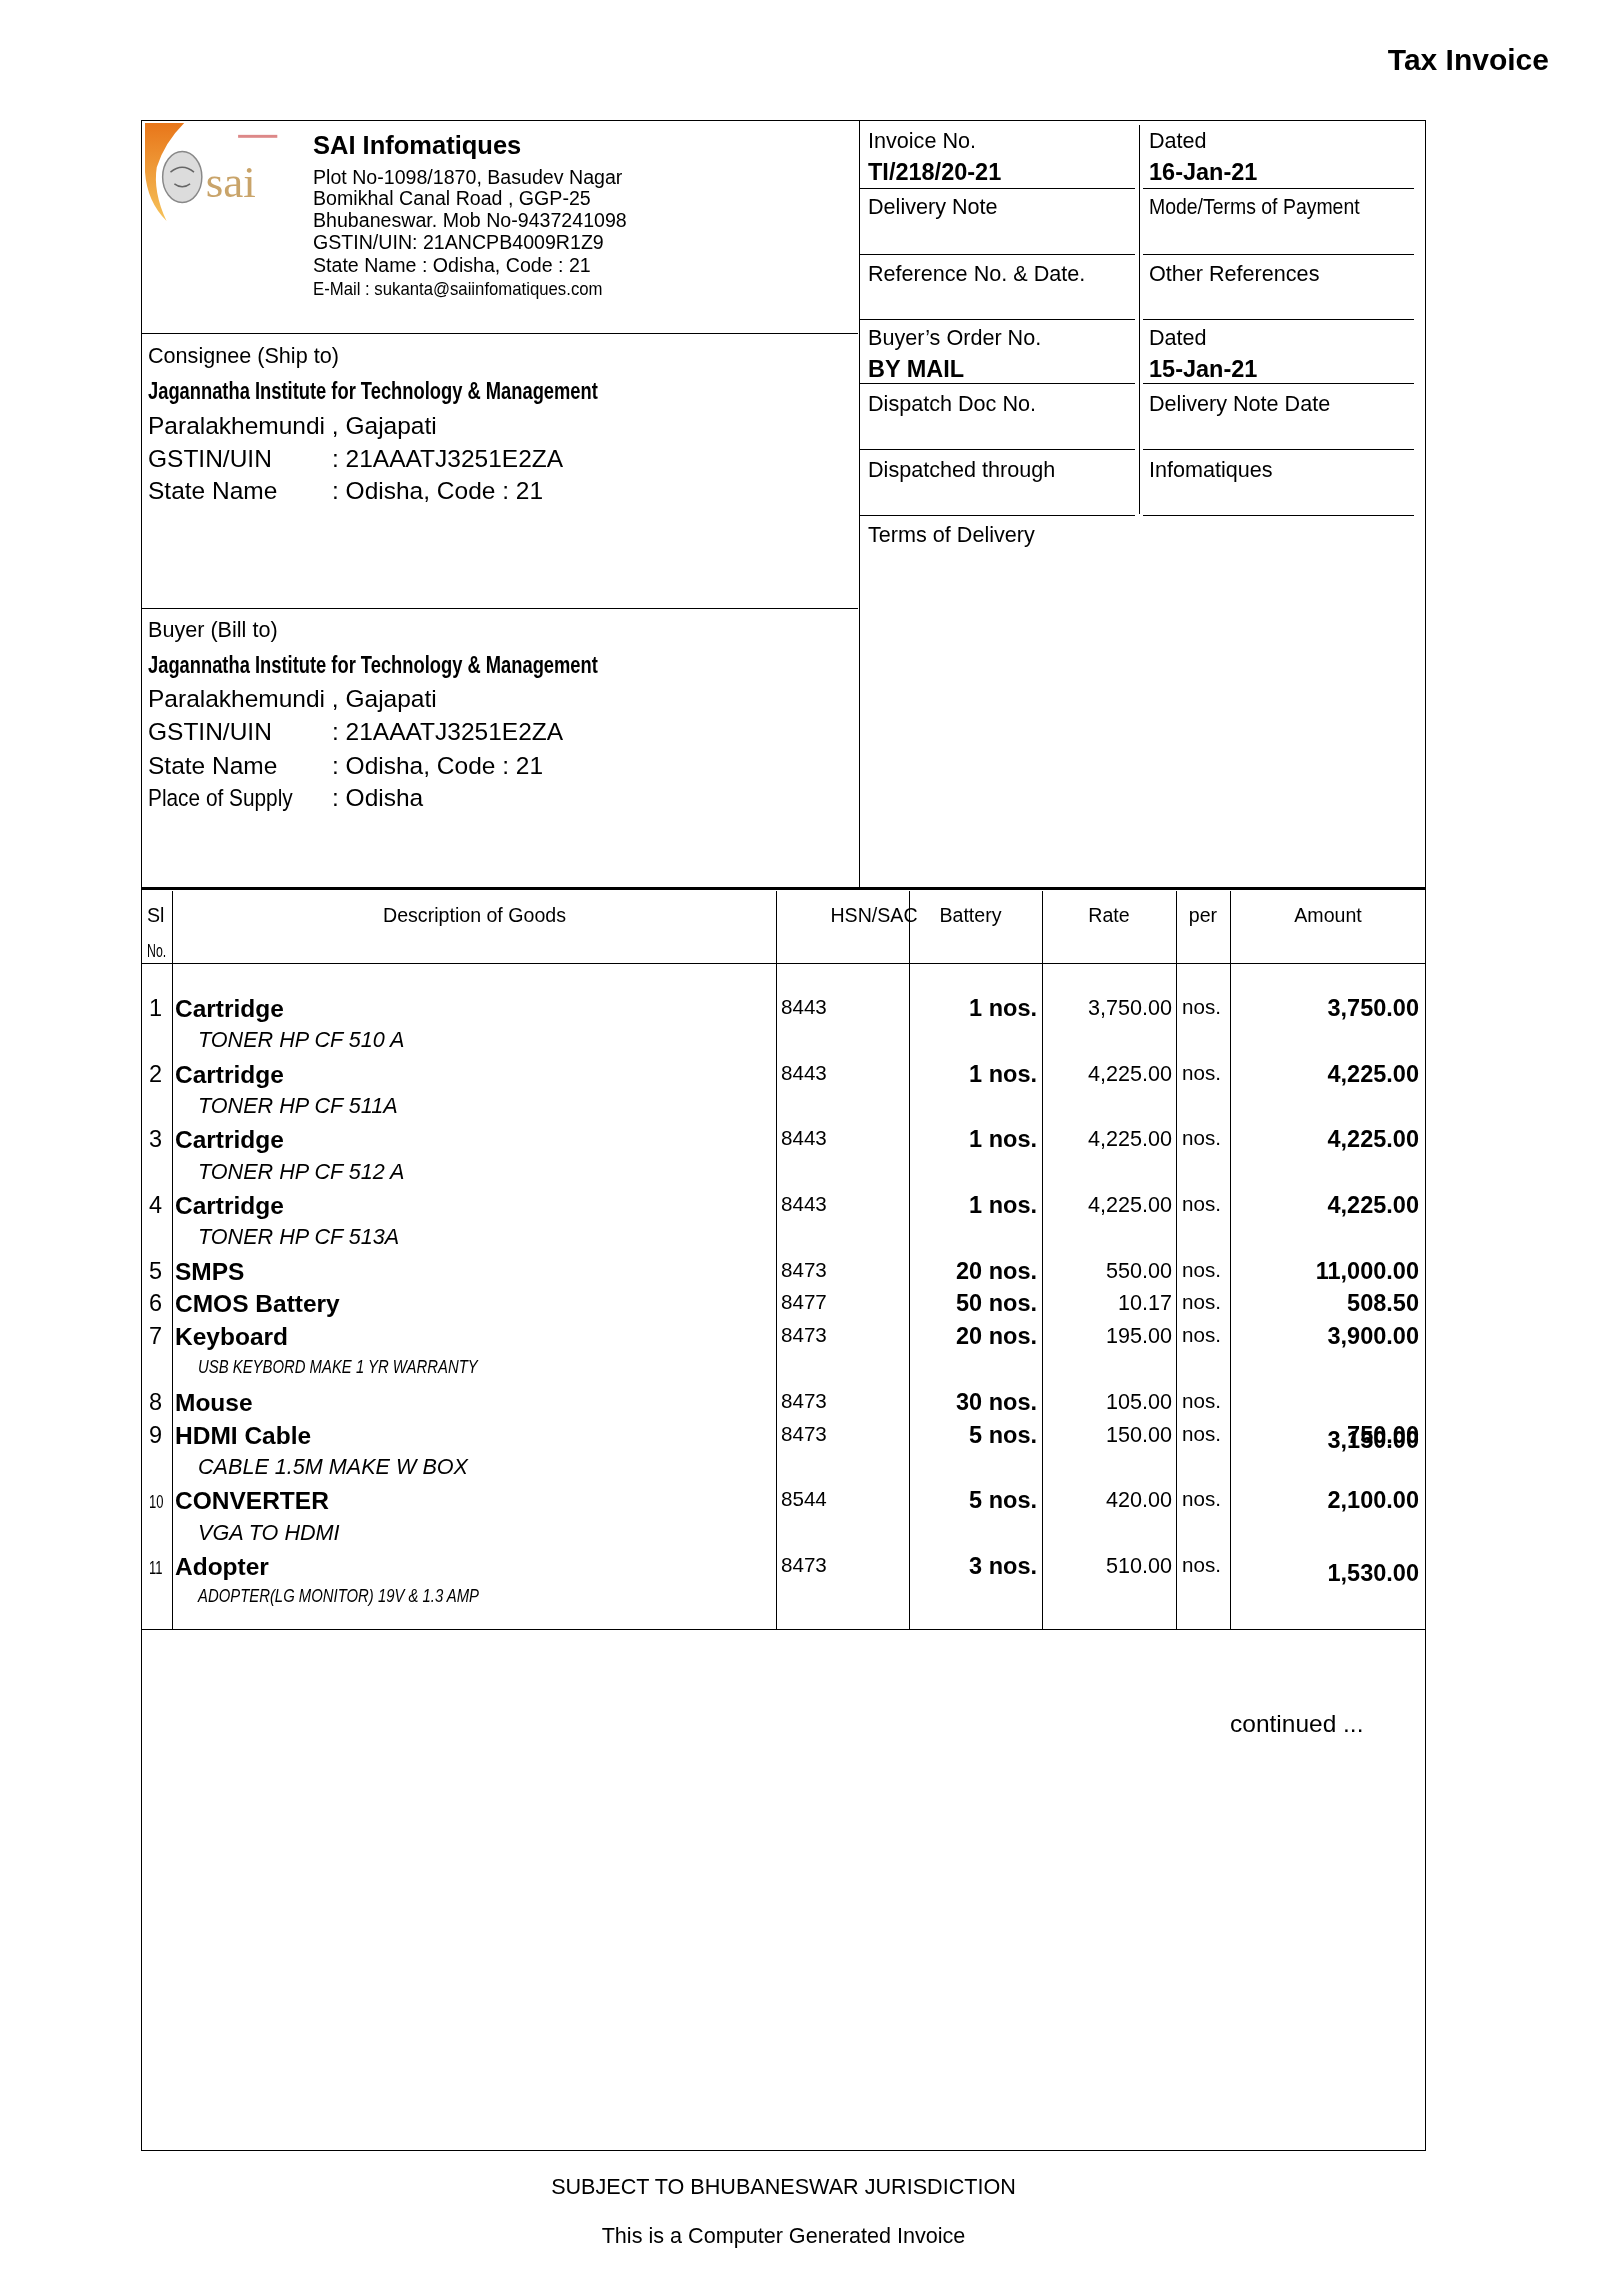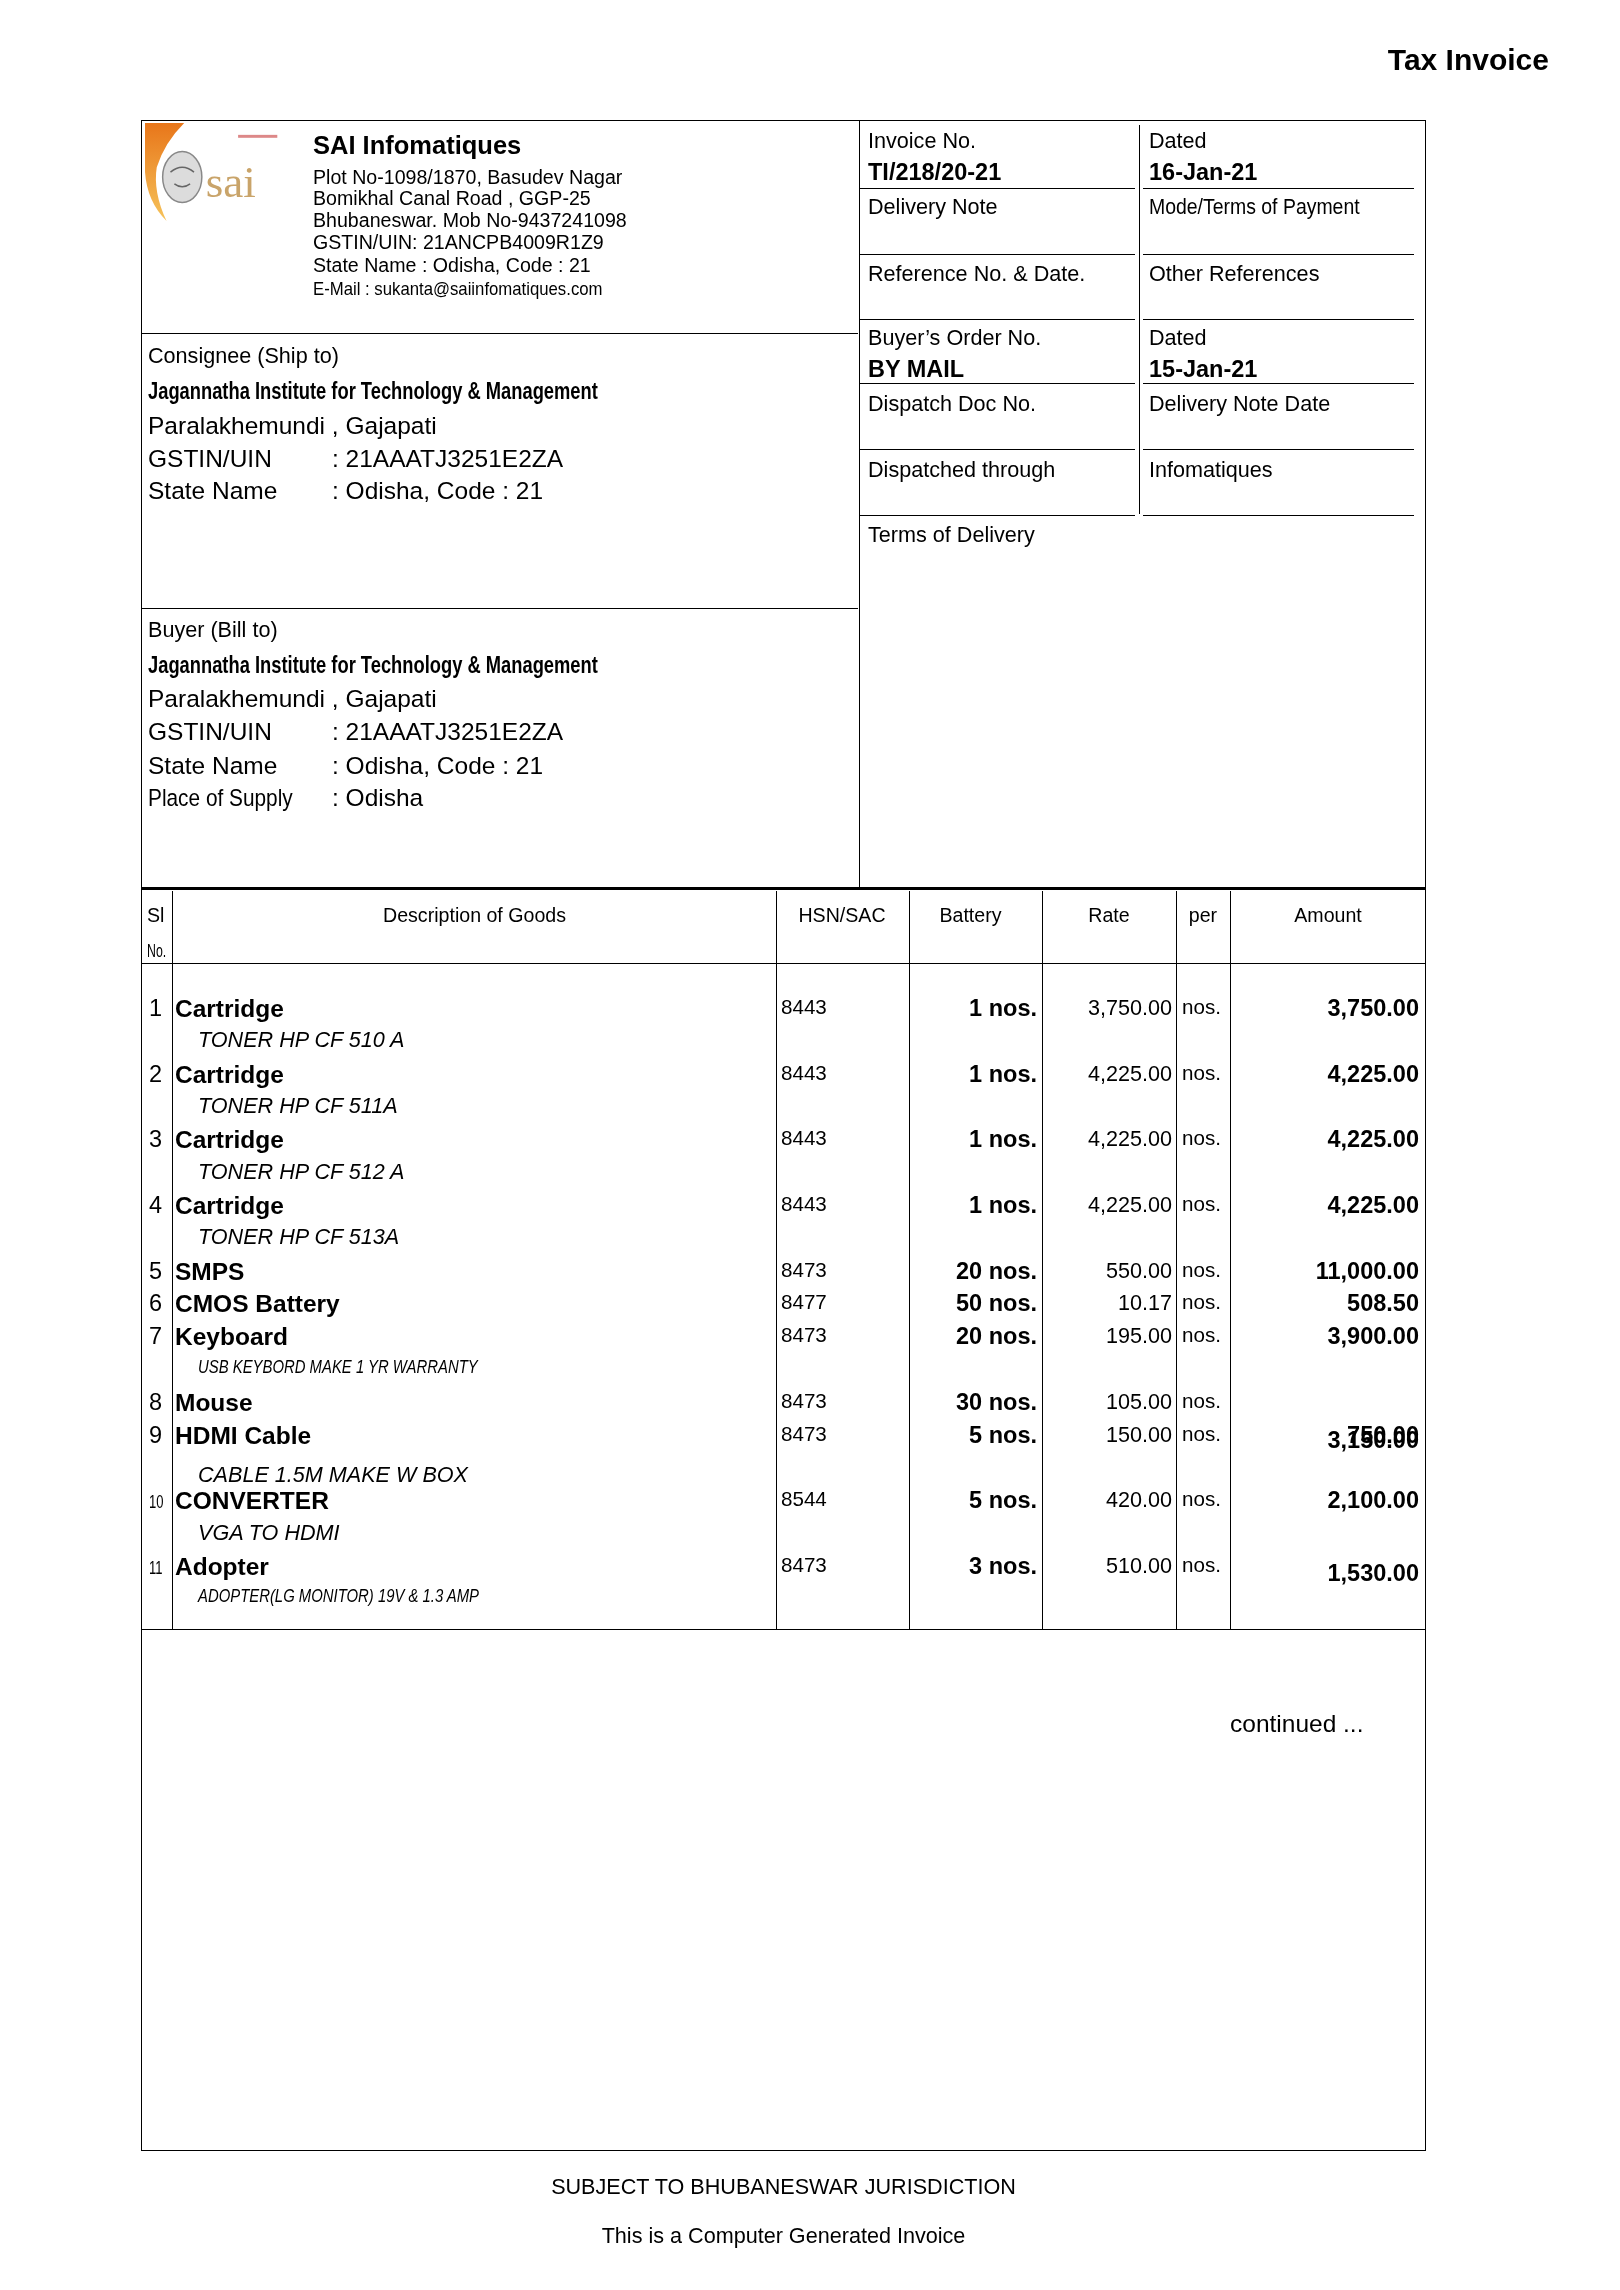--- a/index.html
+++ b/index.html
@@ -142,21 +142,21 @@
 <div class="vline" style="left:172px;top:891px;height:738px;"></div>
 <div class="vline" style="left:776px;top:891px;height:738px;"></div>
 <div class="vline" style="left:909px;top:891px;height:738px;"></div>
 <div class="vline" style="left:1042px;top:891px;height:738px;"></div>
 <div class="vline" style="left:1176px;top:891px;height:738px;"></div>
 <div class="vline" style="left:1230px;top:891px;height:738px;"></div>
 
 <div class="abs th" style="left:147px;width:24.5px;text-align:left;">Sl</div>
 <div class="abs" style="left:147px;top:941px;font-size:17.6px;transform:scaleX(0.7);transform-origin:left;">No.</div>
 <div class="abs th" style="left:172px;width:605px;">Description of Goods</div>
-<div class="abs th" style="left:776px;width:132px;">HSN/SAC</div>
+<div class="abs th" style="left:808px;width:132px;">HSN/SAC</div>
 <div class="abs th" style="left:909px;width:123px;">Battery</div>
 <div class="abs th" style="left:1042px;width:134px;">Rate</div>
 <div class="abs th" style="left:1176px;width:54px;">per</div>
 <div class="abs th" style="left:1230px;width:196px;">Amount</div>
 
 <div id="rows">
     <div>
       <div class="cell sl" style="left: 149px; top: 995px;">1</div>
       <div class="cell desc-main" style="left: 175px; top: 995px;">Cartridge</div>
       <div class="cell hsn" style="left: 781px; top: 995px;">8443</div>
@@ -234,21 +234,21 @@
       <div class="cell amt" style="left: 1233px; width: 186px; top: 1427px;">3,150.00</div>
     </div>
     <div>
       <div class="cell sl" style="left: 149px; top: 1422px;">9</div>
       <div class="cell desc-main" style="left: 175px; top: 1422px;">HDMI Cable</div>
       <div class="cell hsn" style="left: 781px; top: 1422px;">8473</div>
       <div class="cell qty" style="left: 912px; width: 125px; top: 1422px;">5 nos.</div>
       <div class="cell rate" style="left: 1045px; width: 127px; top: 1422px;">150.00</div>
       <div class="cell per" style="left: 1182px; top: 1422px;">nos.</div>
       <div class="cell amt" style="left: 1233px; width: 186px; top: 1422px;">750.00</div>
-      <div class="cell desc-sub" style="left: 198px; top: 1454px; margin-top: 8px;">CABLE 1.5M MAKE W BOX</div>
+      <div class="cell desc-sub" style="left: 198px; top: 1454px;">CABLE 1.5M MAKE W BOX</div>
     </div>
     <div>
       <div class="cell sl" style="left: 149px; top: 1491px; font-size: 18.6px; transform: scaleX(0.7); transform-origin: left center;">10</div>
       <div class="cell desc-main" style="left: 175px; top: 1487px;">CONVERTER</div>
       <div class="cell hsn" style="left: 781px; top: 1487px;">8544</div>
       <div class="cell qty" style="left: 912px; width: 125px; top: 1487px;">5 nos.</div>
       <div class="cell rate" style="left: 1045px; width: 127px; top: 1487px;">420.00</div>
       <div class="cell per" style="left: 1182px; top: 1487px;">nos.</div>
       <div class="cell amt" style="left: 1233px; width: 186px; top: 1487px;">2,100.00</div>
       <div class="cell desc-sub" style="left: 198px; top: 1520px;">VGA TO HDMI</div>

